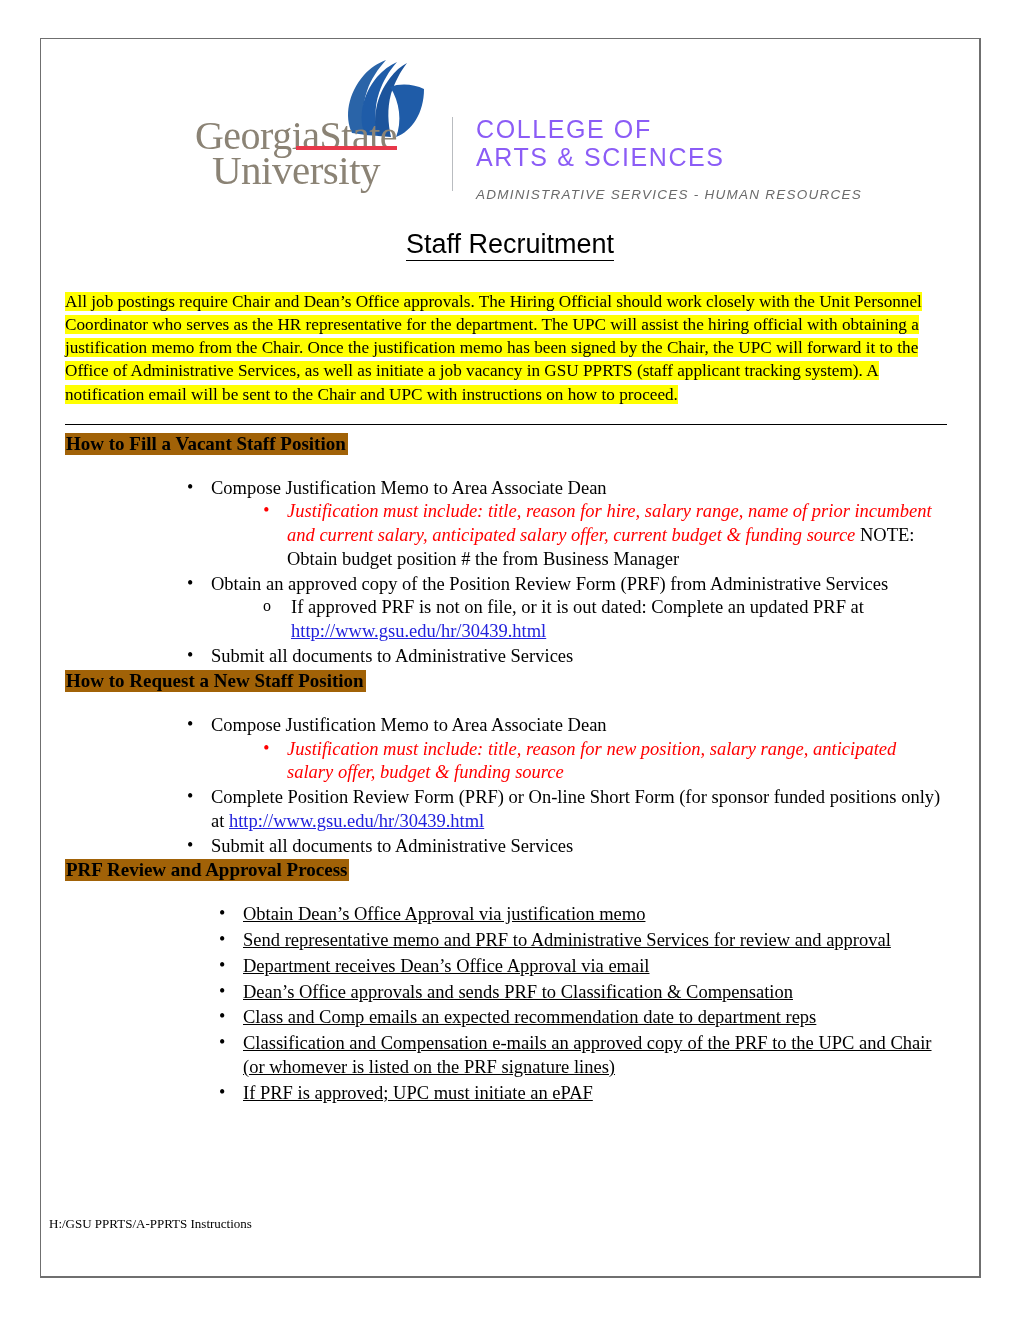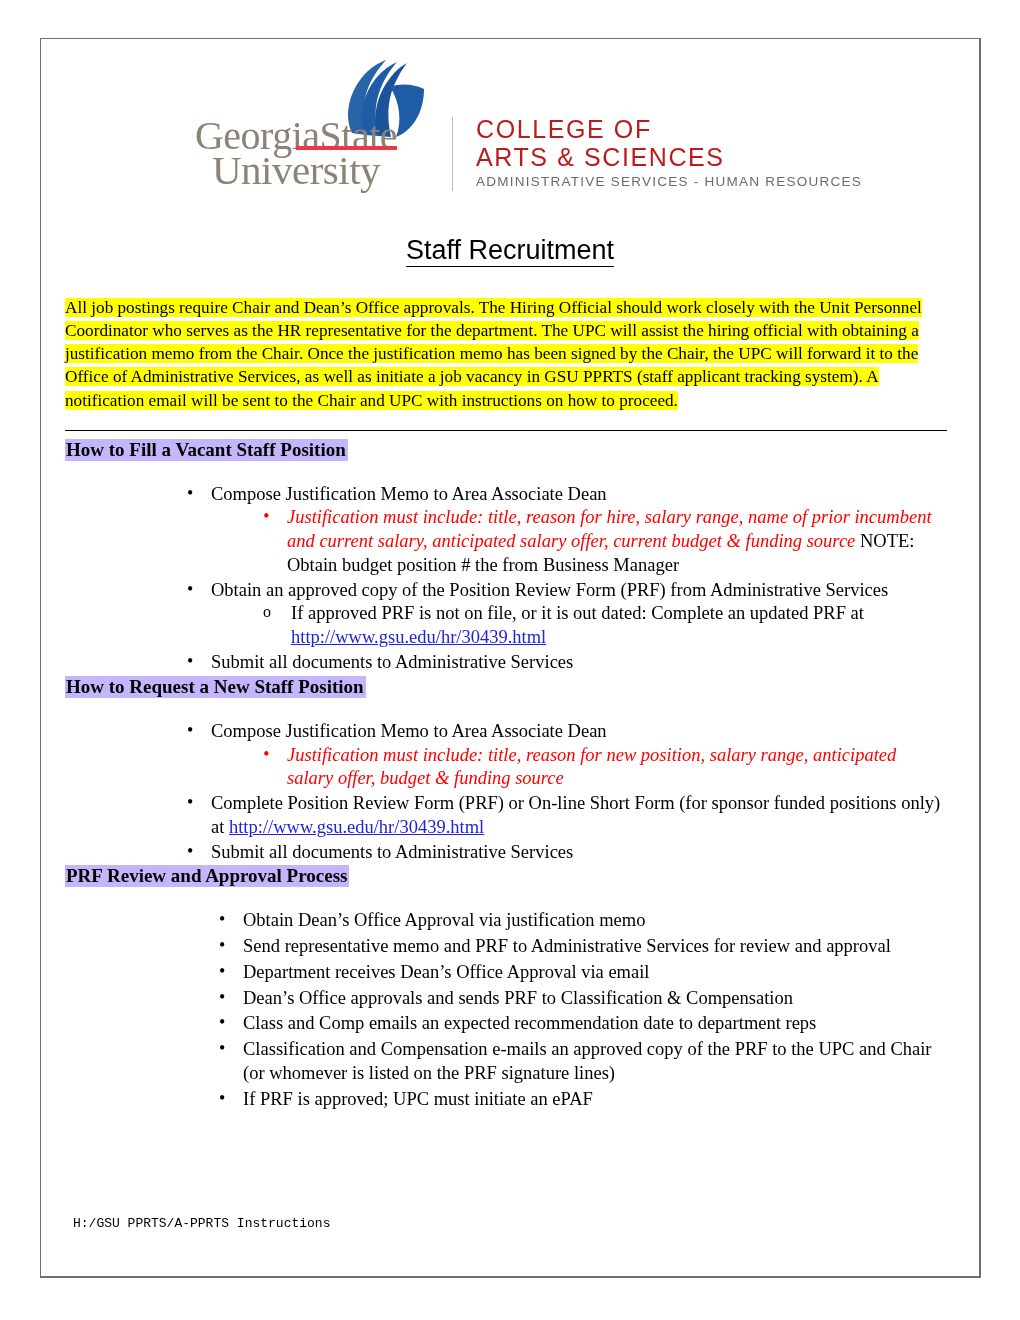--- a/index.html
+++ b/index.html
@@ -82,41 +82,42 @@
     height: 74px;
     background: #b9bcc0;
   }
   #cas-block {
     position: absolute;
     left: 320px;
     top: 58px;
   }
   .cas-line {
     font-family: "Liberation Sans", "DejaVu Sans", sans-serif;
-    color: #b91c1c;
+    color: #8b5cf6;
     font-size: 25px;
     letter-spacing: 1.6px;
     line-height: 1.12;
     white-space: nowrap;
   }
   .cas-sub {
     font-family: "Liberation Sans", "DejaVu Sans", sans-serif;
     color: #6a6a6a;
     font-size: 13.5px;
     letter-spacing: 1.25px;
-    margin-top: 3px;
+    margin-top: 16px;
     white-space: nowrap;
+    font-style: italic;
   }
 
   
   #doc-title {
     text-align: center;
     font-size: 27px;
     font-family: "Liberation Sans", "DejaVu Sans", sans-serif;
-    margin: 18px 0 0 0;
+    margin: 12px 0 0 0;
     padding: 0;
     font-weight: normal;
   }
   #doc-title span {
     border-bottom: 1.6px solid #000;
     padding-bottom: 1px;
   }
 
   
   #content {
@@ -142,21 +143,21 @@
     width: 100%;
   }
 
   h2.section-head {
     font-size: 19px;
     font-weight: bold;
     margin: 0 0 4px 0;
     padding: 0;
   }
   h2.section-head span {
-    background: #c4b5fd;
+    background: #a16207;
     padding: 0 2px 1px 1px;
   }
   h2.section-head.spaced {
   }
 
   ul.lvl1 {
     list-style: none;
     margin: 22px 0 0 0;
     padding: 0 0 0 118px;
   }
@@ -199,32 +200,32 @@
     color: #000000;
     font-style: normal;
   }
   a.doclink {
     color: #2222dd;
     text-decoration: underline;
   }
 
   #prf-list {
     padding-left: 150px;
+    text-decoration: underline;
   }
   #prf-list > li {
     margin-bottom: 2px;
   }
 
   #footer-note {
     position: absolute;
-    left: 32px;
+    left: 8px;
     bottom: 44px;
     font-size: 13px;
     line-height: 1.2;
-    font-family: Liberation Mono, monospace;
   }
 </style>
 </head>
 <body>
 
 <div id="page">
 
   <div id="logo-block">
     <div id="logo-inner">
 

